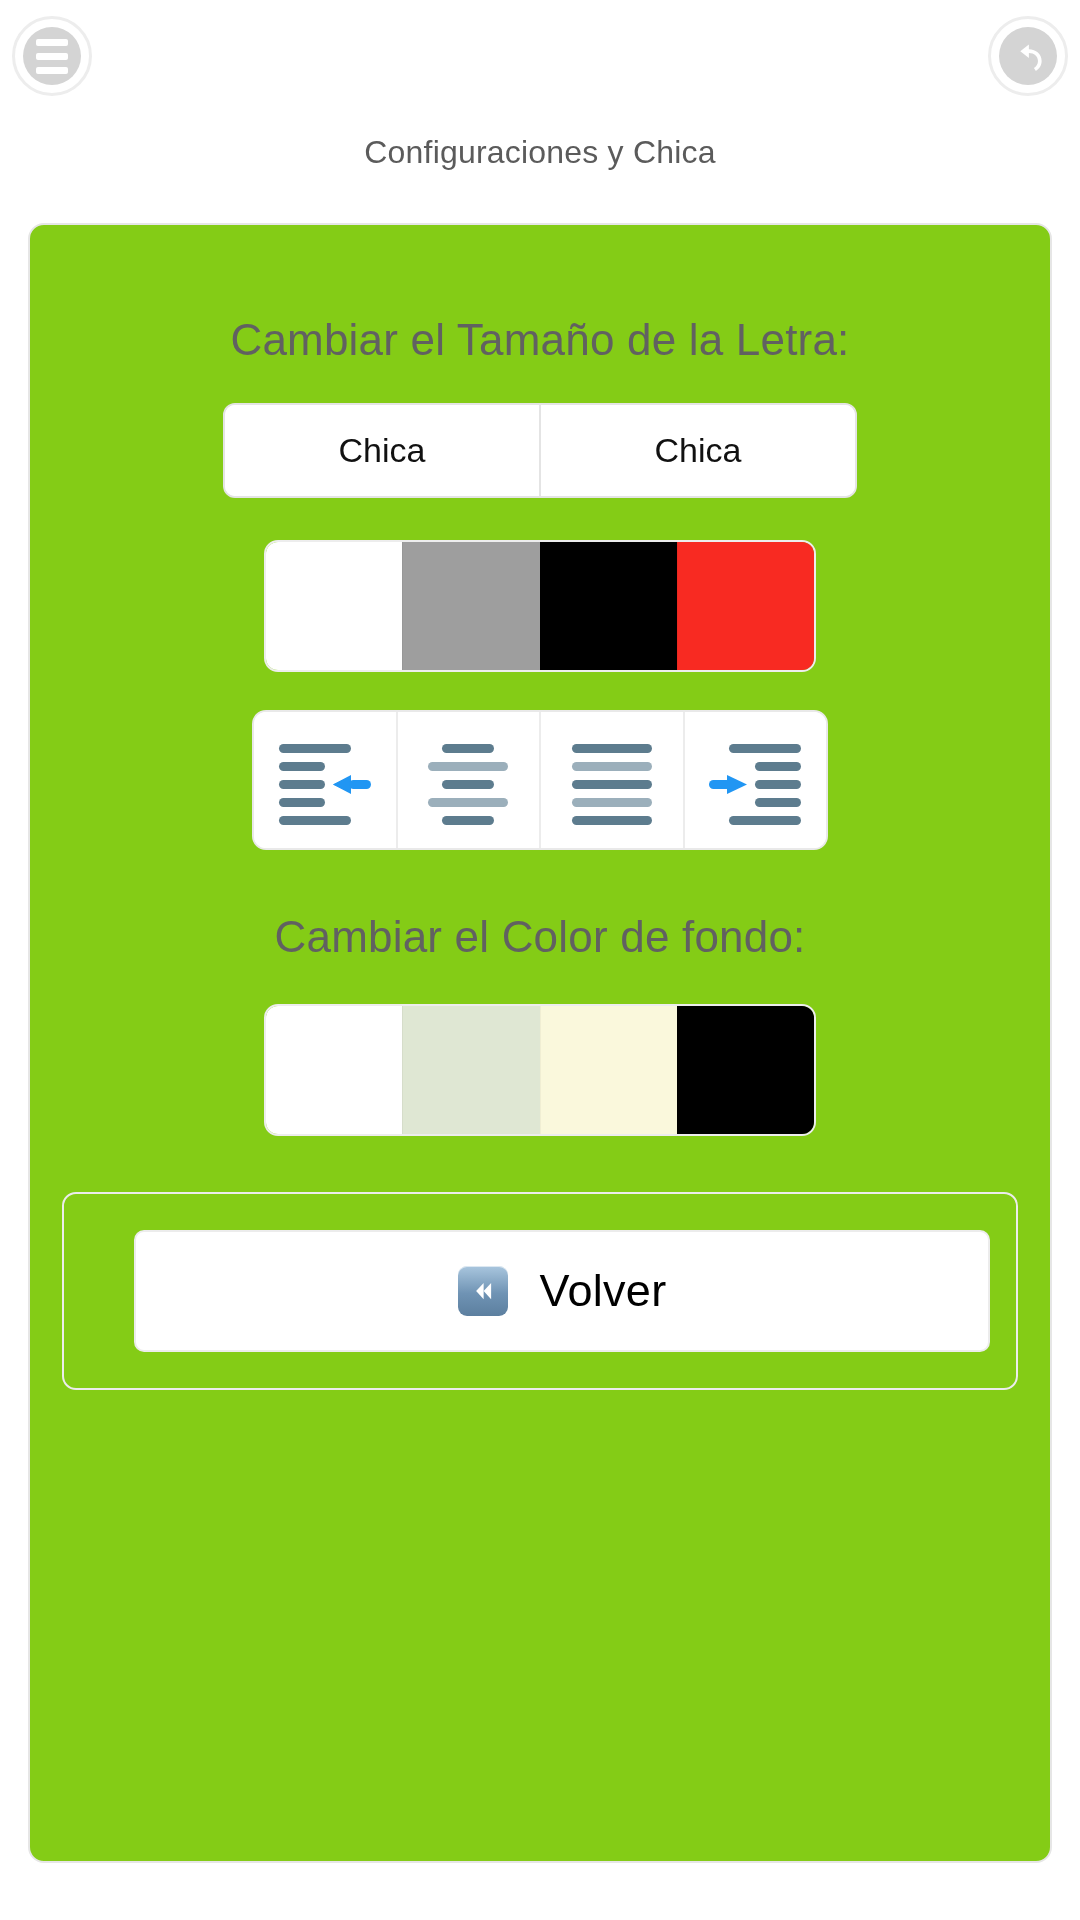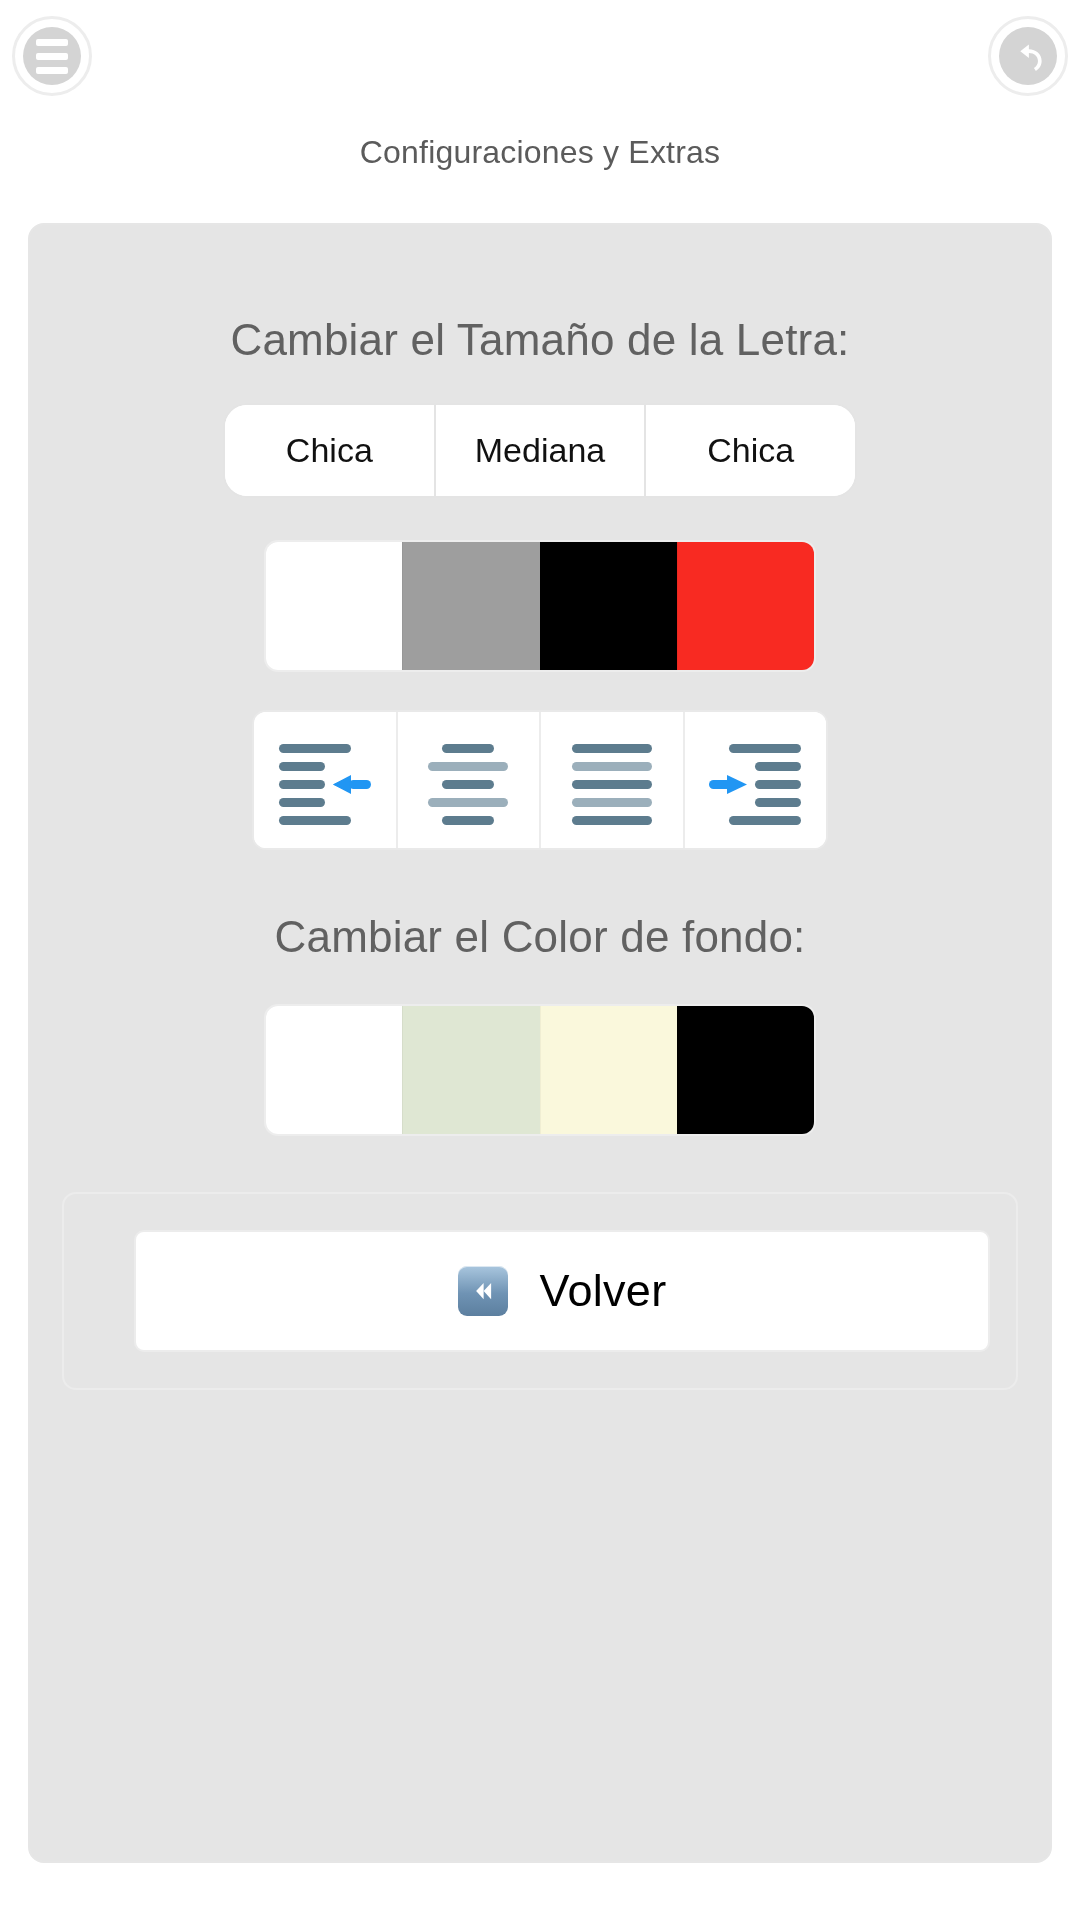--- a/index.html
+++ b/index.html
@@ -77,21 +77,21 @@
     color: #5b5b5b;
     margin-top: 24px;
     letter-spacing: 0.2px;
   }
 
   
   .card {
     margin: 52px 28px 0 28px;
     border: 2px solid #e6e6e6;
     border-radius: 16px;
-    background: #e5e5e5;
+    background: #84cc16;
     min-height: 1640px;
     box-sizing: border-box;
     padding: 18px 0 12px 0;
   }
 
   .section-title {
     text-align: center;
     font-size: 44px;
     color: #616161;
     font-weight: 400;
@@ -99,21 +99,21 @@
     letter-spacing: 0.2px;
   }
   .section-title.first { margin-top: 72px; }
 
   
   .seg-group {
     display: flex;
     margin: 38px auto 9px auto;
     width: 630px;
     border: 2px solid #e4e4e4;
-    border-radius: 24px;
+    border-radius: 12px;
     overflow: hidden;
     background: #ffffff;
   }
   .seg-btn {
     flex: 1;
     text-align: center;
     padding: 26px 0;
     font-size: 34px;
     color: #111111;
     border-right: 2px solid #e4e4e4;
@@ -210,29 +210,28 @@
   <div class="icon-btn icon-btn-right">
     <div class="back-disc">
       <svg width="42" height="42" viewBox="0 0 24 24" aria-hidden="true">
         <path d="M12.5 8.2V5.4L7.6 9.3l4.9 3.9v-2.9c3.0 0 5.2 2.0 5.2 4.6 0 1.7-.9 3.2-2.3 4.0l1.1 1.7c2.0-1.2 3.3-3.3 3.3-5.7 0-3.8-3.2-6.7-7.3-6.7z" fill="#ffffff"></path>
       </svg>
     </div>
   </div>
 
 </div>
 
-<div class="subtitle">Configuraciones y Extras</div>
+<div class="subtitle">Configuraciones y Chica</div>
 
 <div class="card">
 
   <div class="section-title first">Cambiar el Tamaño de la Letra:</div>
 
   <div class="seg-group">
     <div class="seg-btn">Chica</div>
-    <div class="seg-btn">Mediana</div>
     <div class="seg-btn">Chica</div>
   </div>
 
 
   <div class="swatch-strip">
     <div class="swatch" style="background: rgb(255, 255, 255);"></div>
     <div class="swatch" style="background: rgb(158, 158, 158);"></div>
     <div class="swatch" style="background: rgb(0, 0, 0);"></div>
     <div class="swatch" style="background: rgb(248, 42, 34);"></div>
   </div>

